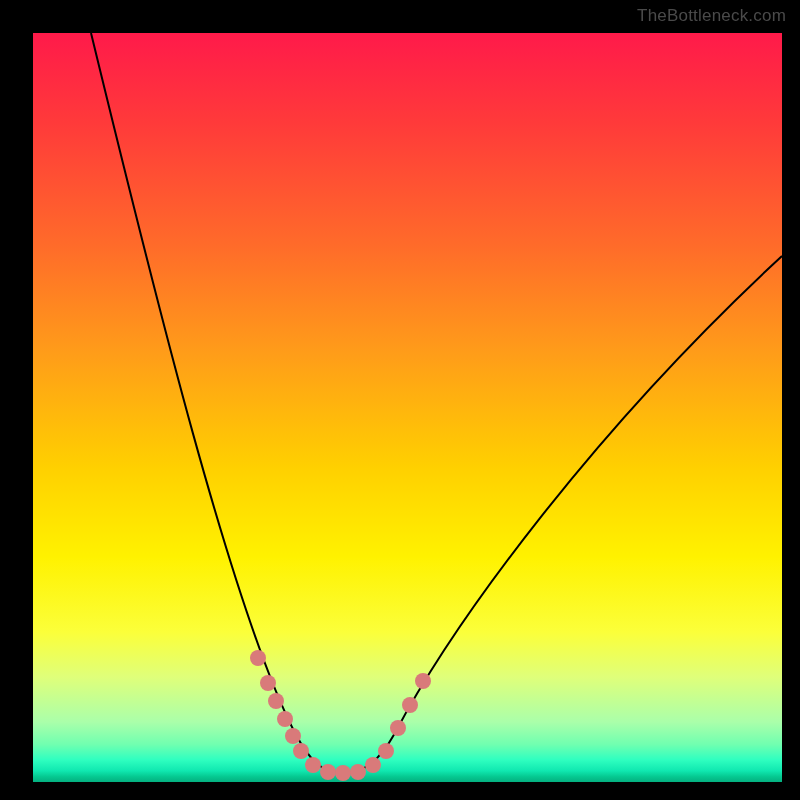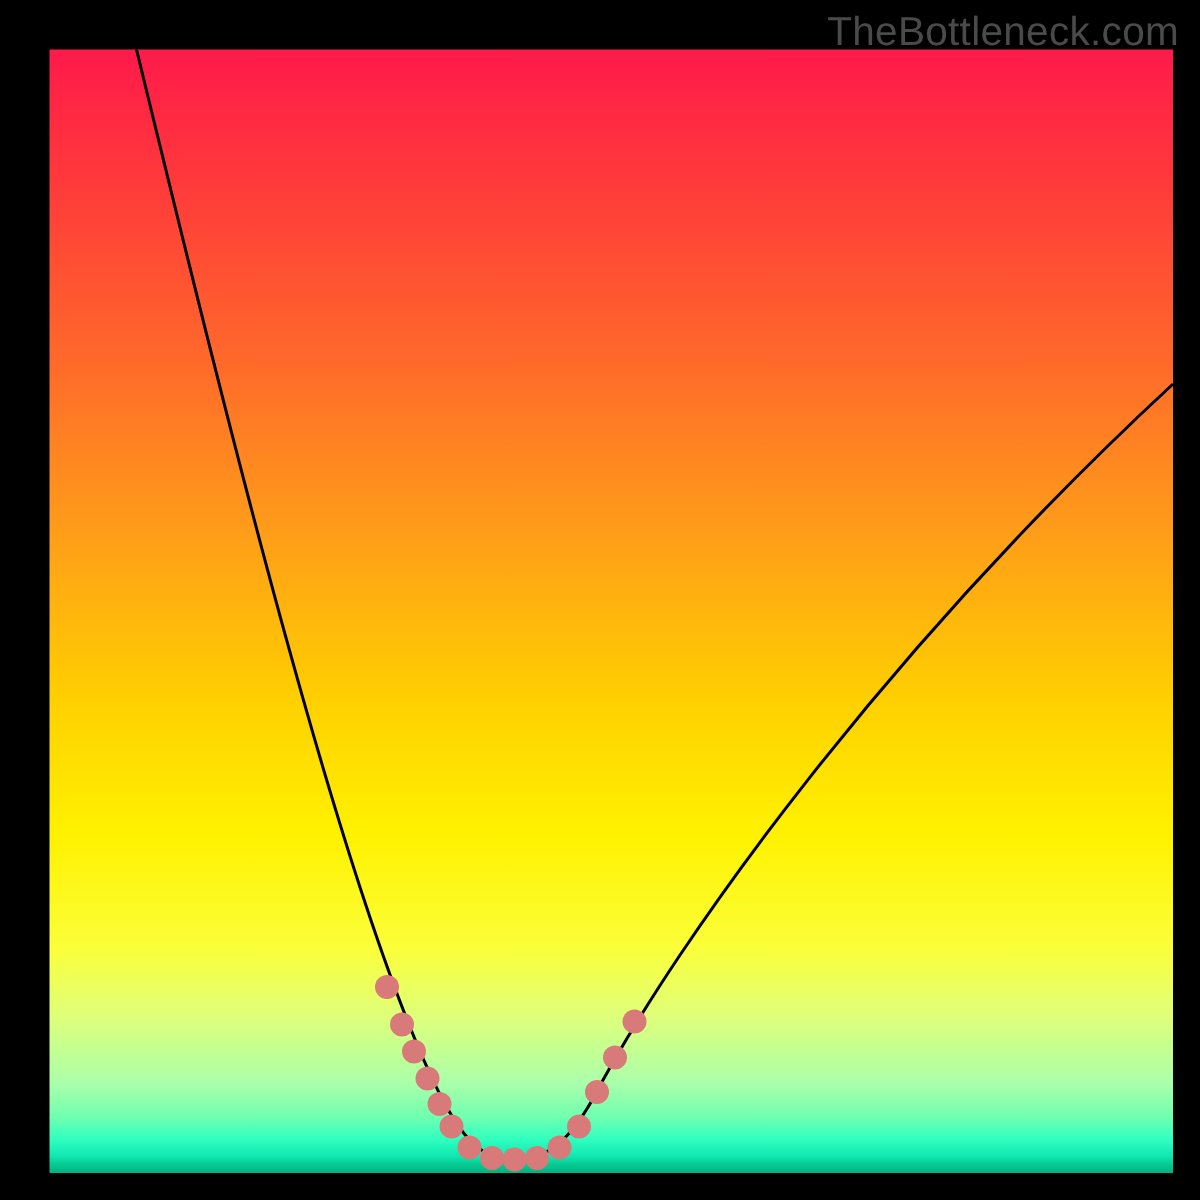--- a/index.html
+++ b/index.html
@@ -32,21 +32,21 @@
       #10e8b0 98.5%,
       #05c890 99.3%,
       #04b080 100%
     );
   }
   .watermark {
     position: absolute;
     top: 6px;
     right: 14px;
     color: #4a4a4a;
-    font-size: 27px;
+    font-size: 17px;
     font-weight: 400;
     letter-spacing: 0.2px;
   }
   svg.curve-layer {
     position: absolute;
     left: 0;
     top: 0;
     width: 749px;
     height: 749px;
     overflow: visible;

